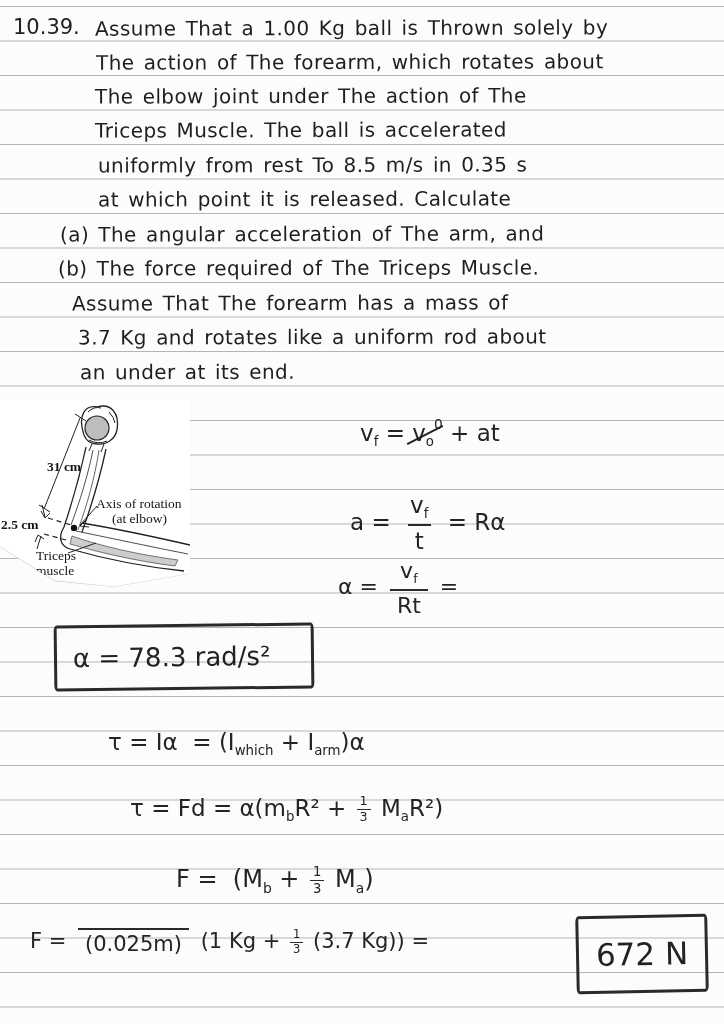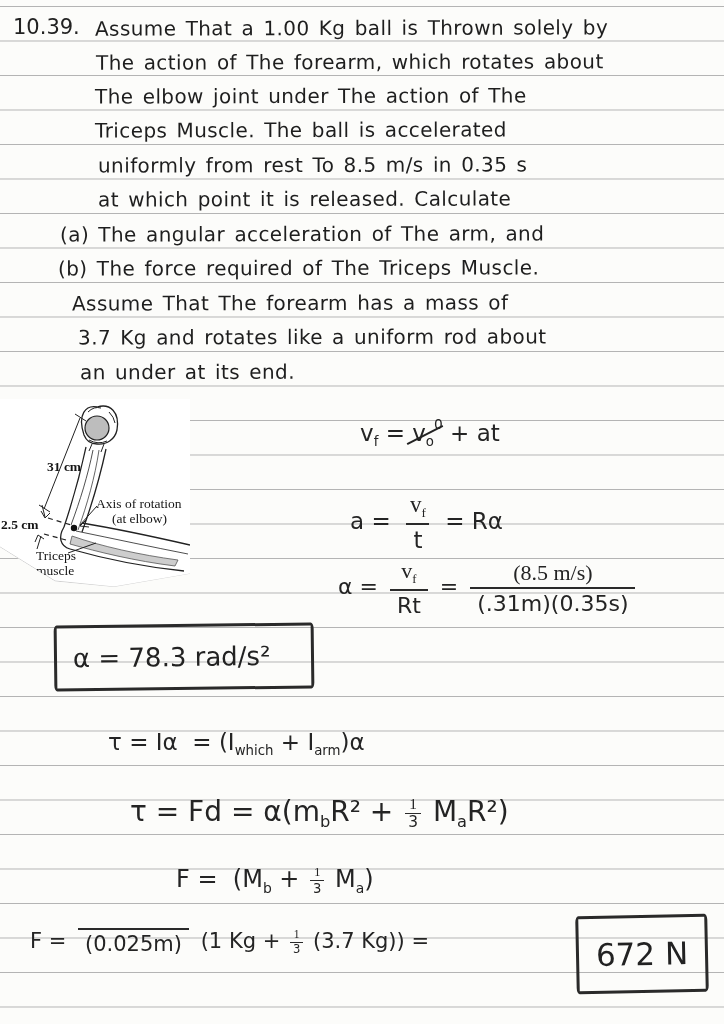--- a/index.html
+++ b/index.html
@@ -30,21 +30,21 @@
     position:absolute;
     color:#242424;
     white-space:pre;
     line-height:1.25;
     text-align:center;
   }
   .eq .frac{
     display:inline-flex;flex-direction:column;align-items:center;
     vertical-align:middle;line-height:1.15;margin:0 5px;
   }
-  .eq .frac .num{padding:0 7px 2px;font-family:Liberation Serif, serif;}
+  .eq .frac .num{padding:0 7px 2px;}
   .eq .frac .den{border-top:2.3px solid #2a2a2a;padding:2px 7px 0;}
   .eq .frac.fsmall{font-size:0.55em;line-height:1;margin:0 3px;vertical-align:middle;}
   .eq .frac.fsmall .num{padding:0 3px 1px;}
   .eq .frac.fsmall .den{border-top-width:1.8px;padding:1px 3px 0;}
   .eq sub{font-size:0.58em;vertical-align:-0.4em;letter-spacing:0;}
   .eq sup{font-size:0.6em;vertical-align:0.85em;}
   .eq .cancel{position:relative;display:inline-block;}
   .eq .cancel::after{
     content:"";position:absolute;left:-7px;right:-11px;top:48%;
     border-top:2.2px solid #222;transform:rotate(-27deg);
@@ -142,29 +142,29 @@
       <text x="112" y="124" class="fig-lbl">(at elbow)</text>
       <text x="36" y="161" class="fig-lbl">Triceps</text>
       <text x="36" y="176" class="fig-lbl">muscle</text>
     </svg>
   </div>
 
   <div class="eq" style="left:360px;top:416px;font-size:23px"><span>v</span><sub>f</sub><span> = </span><span class="cancel"><span>v</span><sub>o</sub></span><sup>0</sup><span> + at</span></div>
 
   <div class="eq" style="left:350px;top:492px;font-size:23px"><span>a = </span><span class="frac"><span class="num"><span>v</span><sub>f</sub></span><span class="den"><span>t</span></span></span><span> = Rα</span></div>
 
-  <div class="eq" style="left:338px;top:558px;font-size:22px"><span>α = </span><span class="frac"><span class="num"><span>v</span><sub>f</sub></span><span class="den"><span>Rt</span></span></span><span> = </span><span class="frac"><span class="num"><span>(8.5 m/s)</span></span><span class="den"><span>(.31m)(0.35s)</span></span></span></div>
+  <div class="eq" style="left:338px;top:558px;font-size:22px"><span>α = </span><span class="frac"><span class="num"><span>v</span><sub>f</sub></span><span class="den"><span>Rt</span></span></span><span> = </span></div>
 
   <div class="answer-box alpha-box">
     <span>α =  78.3 rad/s²</span>
   </div>
 
   <div class="eq" style="left:108px;top:728px;font-size:23px"><span>τ = Iα  = (I</span><sub>which</sub><span> + I</span><sub>arm</sub><span>)α</span></div>
 
-  <div class="eq" style="left:130px;top:794px;font-size:28px"><span>τ = Fd = α(m</span><sub>b</sub><span>R²</span><span> + </span><span class="frac fsmall"><span class="num"><span>1</span></span><span class="den"><span>3</span></span></span><span> M</span><sub>a</sub><span>R²)</span></div>
+  <div class="eq" style="left:130px;top:794px;font-size:23px"><span>τ = Fd = α(m</span><sub>b</sub><span>R²</span><span> + </span><span class="frac fsmall"><span class="num"><span>1</span></span><span class="den"><span>3</span></span></span><span> M</span><sub>a</sub><span>R²)</span></div>
 
   <div class="eq" style="left:176px;top:864px;font-size:24px"><span>F = </span><span> (M</span><sub>b</sub><span> + </span><span class="frac fsmall"><span class="num"><span>1</span></span><span class="den"><span>3</span></span></span><span> M</span><sub>a</sub><span>)</span></div>
 
   <div class="eq" style="left:30px;top:928px;font-size:21px"><span>F = </span><span class="frac"><span class="den"><span>(0.025m)</span></span></span><span> (1 Kg + </span><span class="frac fsmall"><span class="num"><span>1</span></span><span class="den"><span>3</span></span></span><span> (3.7 Kg)) = </span></div>
 
   <div class="answer-box force-box">
     <span>672 N</span>
   </div>
 
 </div>

